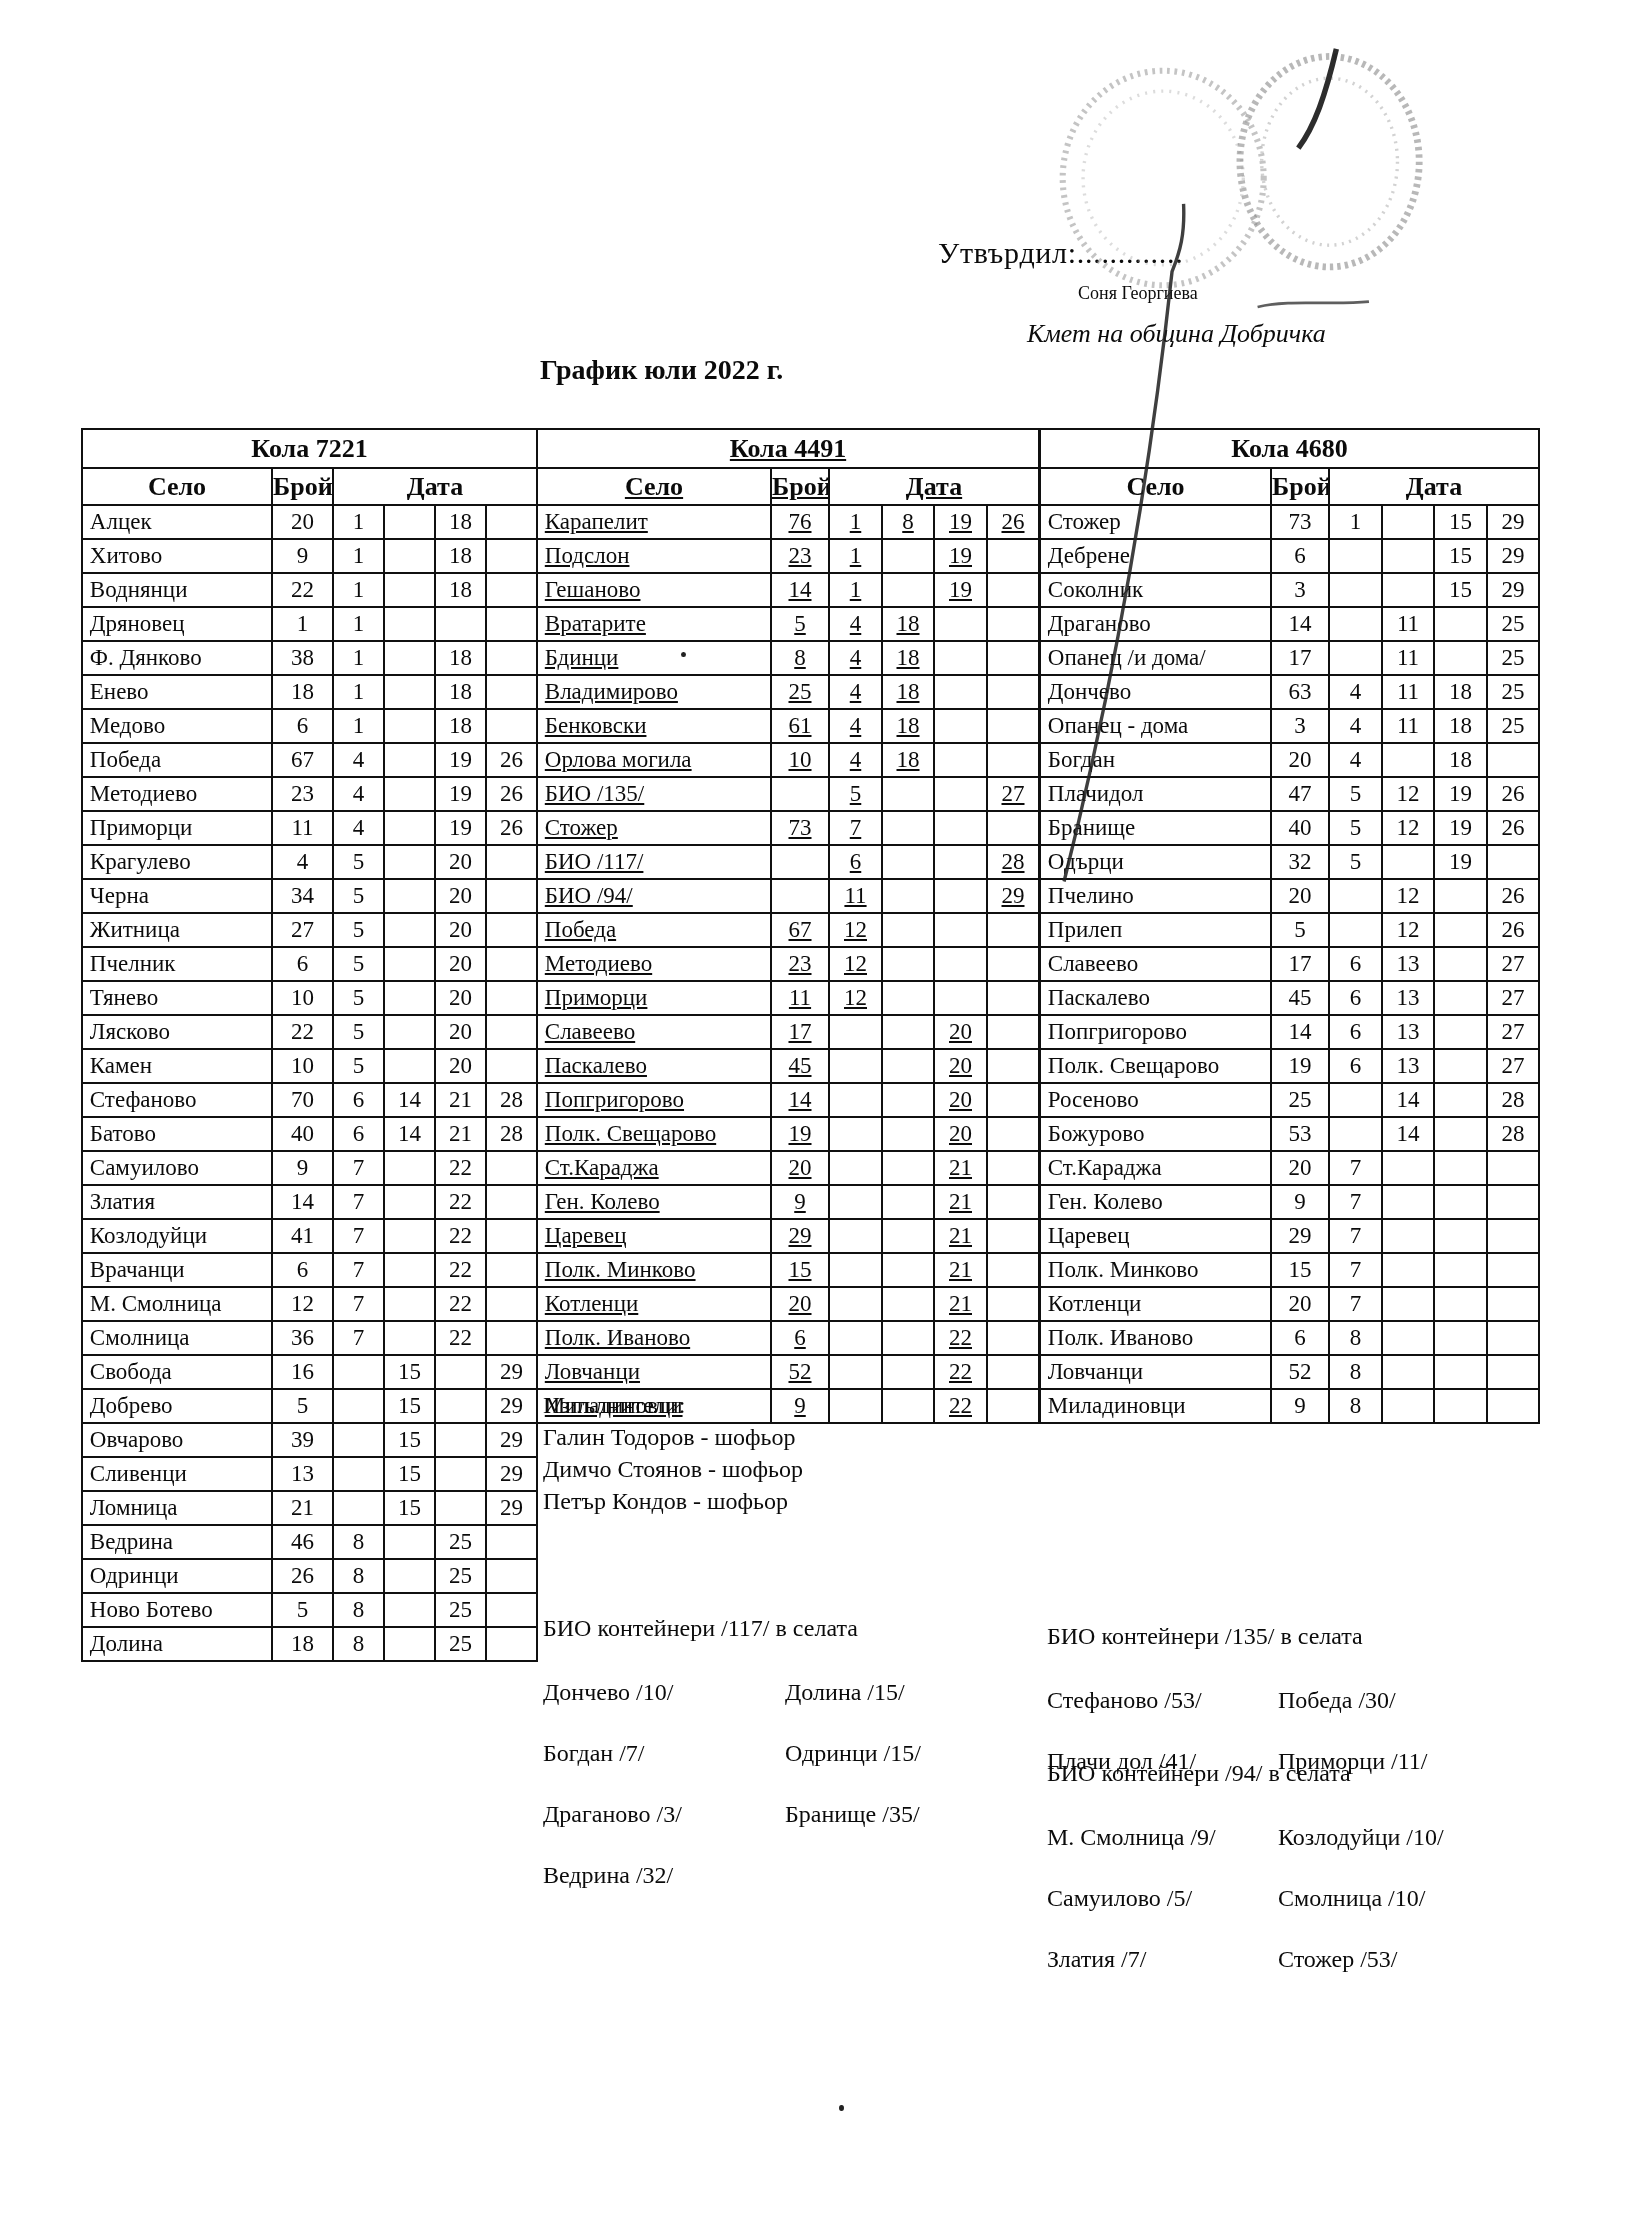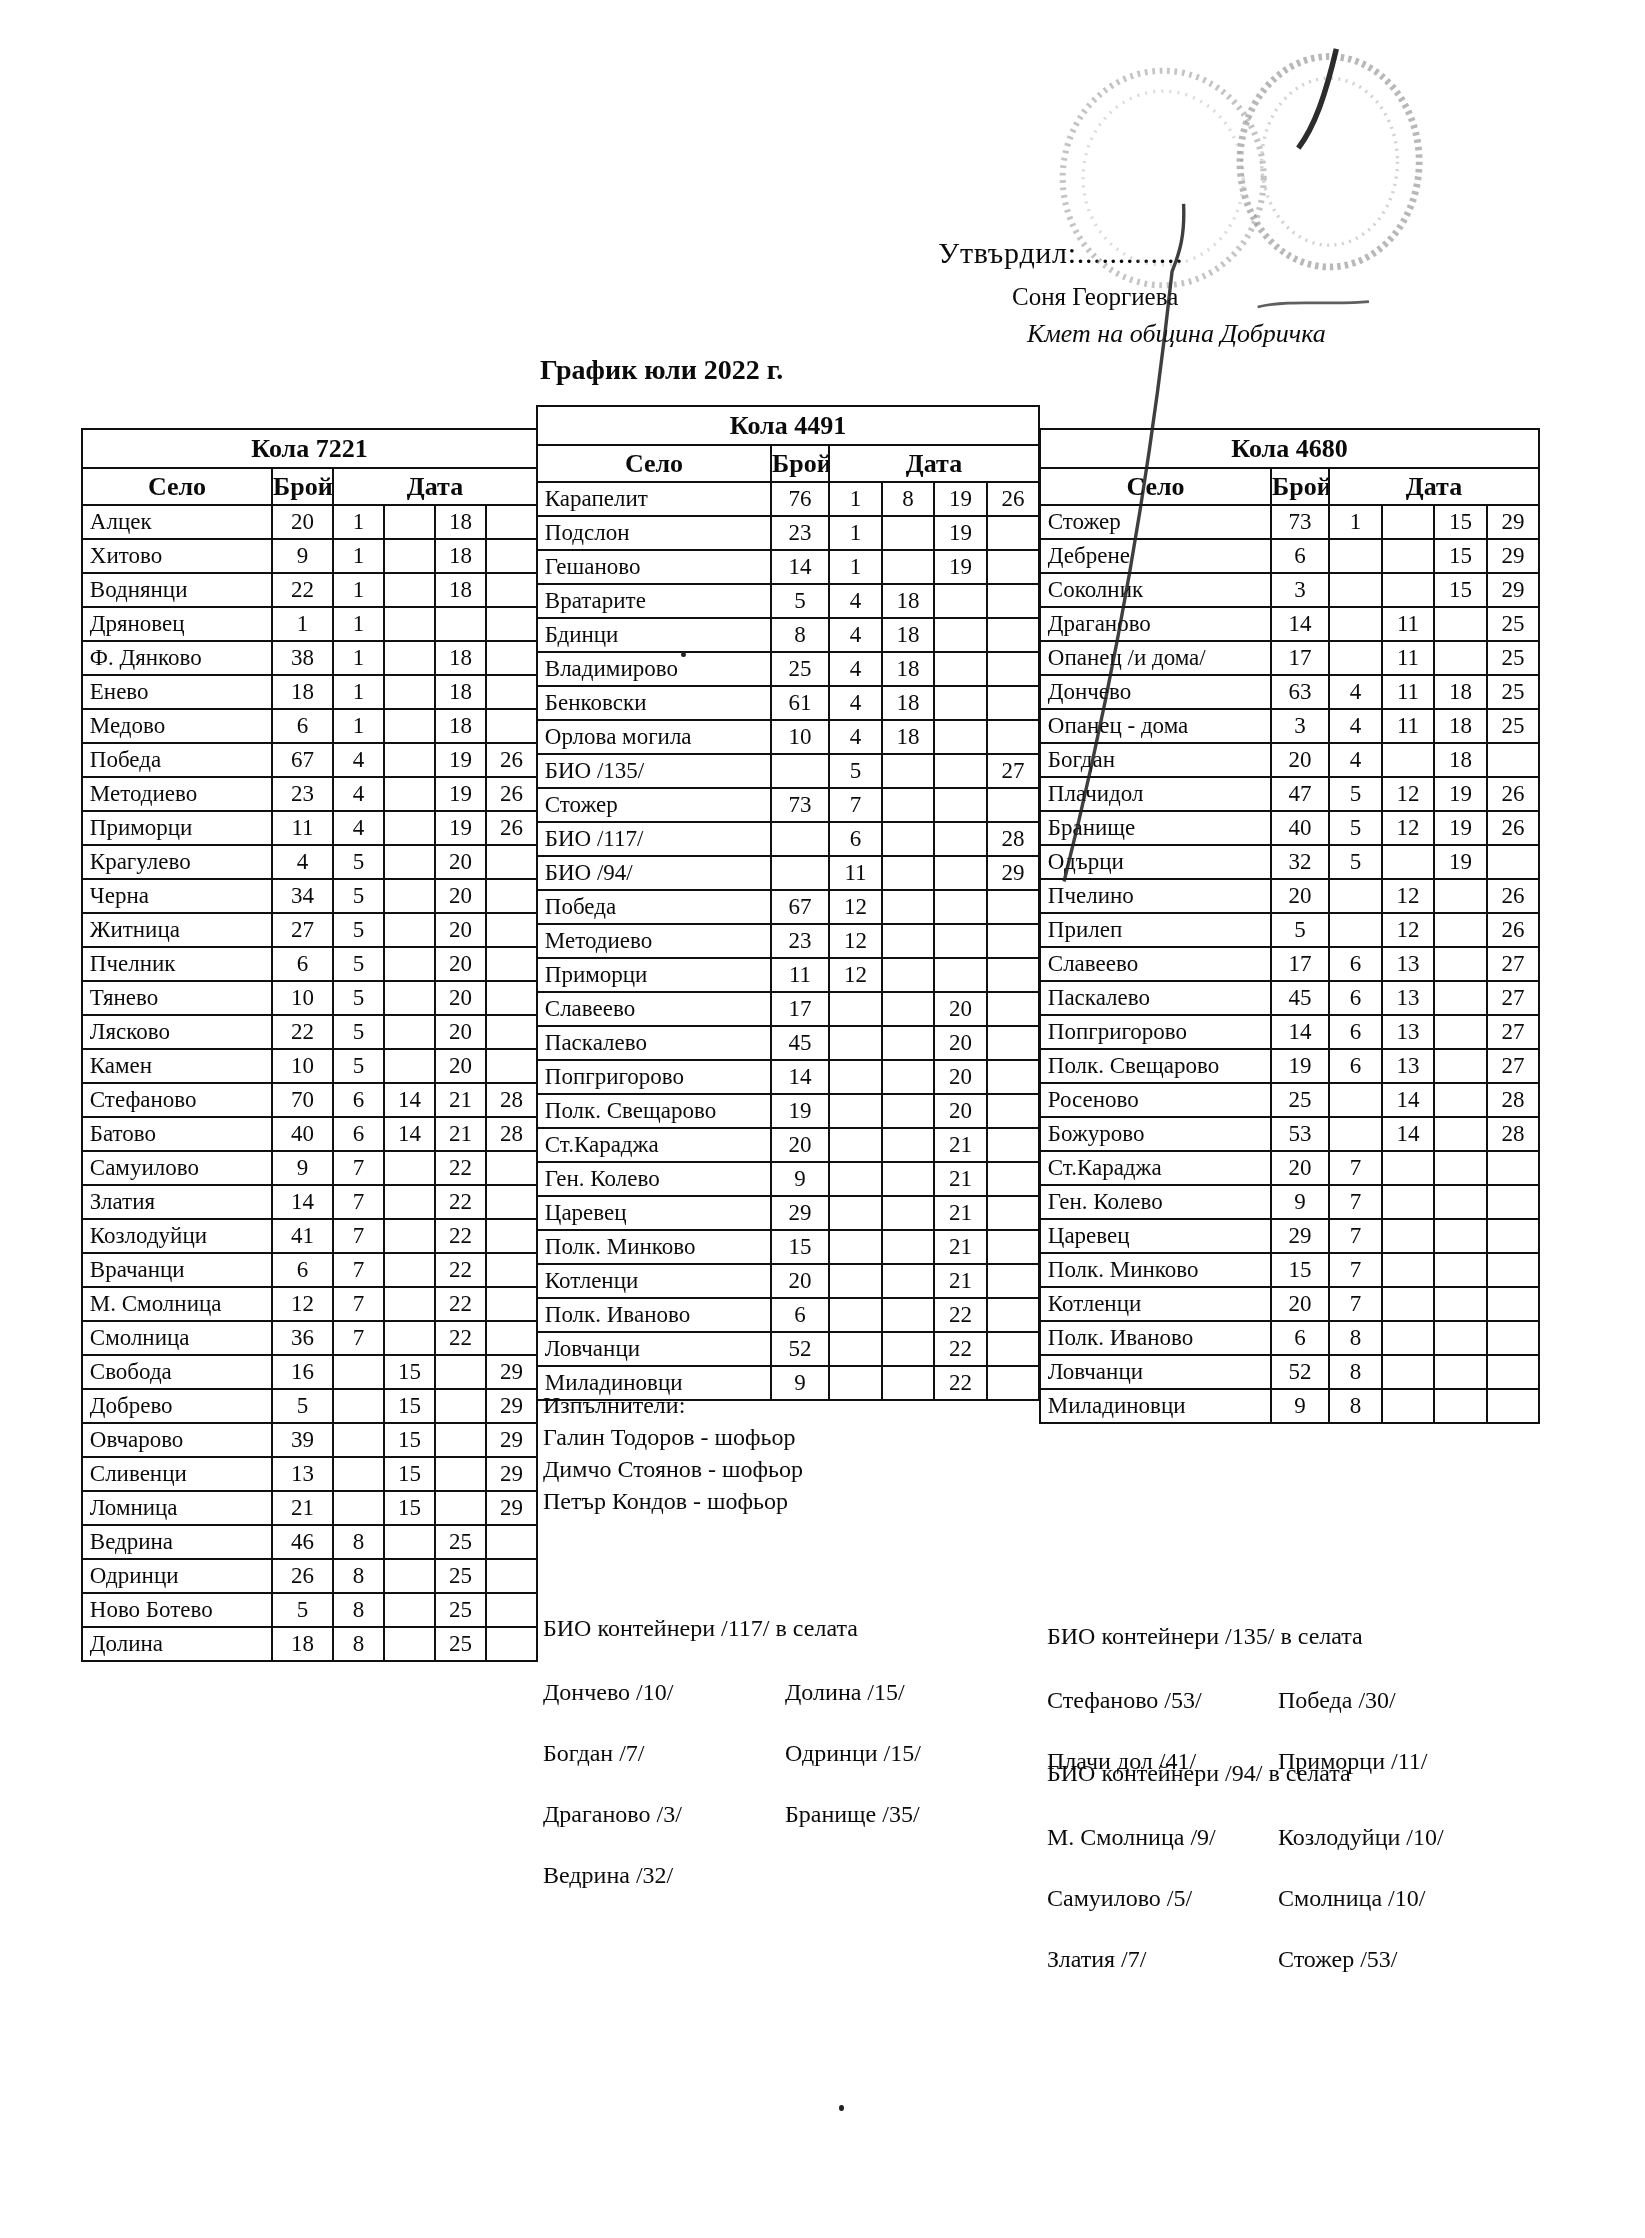--- a/index.html
+++ b/index.html
@@ -7,21 +7,21 @@
     position:relative;
     width:1646px;height:2239px;
     background:#ffffff;
     font-family:"Liberation Serif","DejaVu Serif",serif;
     color:#0b0b0b;
     overflow:hidden;
   }
   .abs{position:absolute;}
   
   .approved{left:938px;top:236px;font-size:30px;letter-spacing:0.7px;}
-  .approver{left:1012px;top:283px;font-size:25px;}
+  .approver{left:1078px;top:283px;font-size:18px;}
   .approver-title{left:1027px;top:319px;font-size:26px;font-style:italic;}
   .doc-title{left:540px;top:354px;font-size:28px;font-weight:bold;}
   
   table.grid{position:absolute;border-collapse:collapse;table-layout:fixed;}
   .grid th,.grid td{border:2px solid #101010;overflow:hidden;white-space:nowrap;padding:0;}
   .grid thead th{font-weight:bold;font-size:26px;}
   .grid tr.r-car th{height:37px;border-bottom:2.7px solid #101010;}
   .grid tr.r-cols th{height:35px;margin-left:37px;}
   .grid tbody td{font-size:23px;height:32px;}
   td.village{text-align:left;padding-left:6.8px;}
@@ -342,21 +342,21 @@
         <td class="village">Долина</td>
         <td class="count">18</td>
         <td class="date">8</td>
         <td class="date"></td>
         <td class="date">25</td>
         <td class="date"></td>
       </tr>
     </tbody>
 </table>
 
-<table class="grid" style="left:536px;top:405px;width:502px;">
+<table class="grid" style="left:536px;top:428px;width:502px;text-decoration:underline;">
   <colgroup>
       <col style="width:234px">
       <col style="width:58px">
       <col style="width:53px">
       <col style="width:52px">
       <col style="width:53px">
       <col style="width:52px">
     </colgroup>
   <thead>
     <tr class="r-car">

